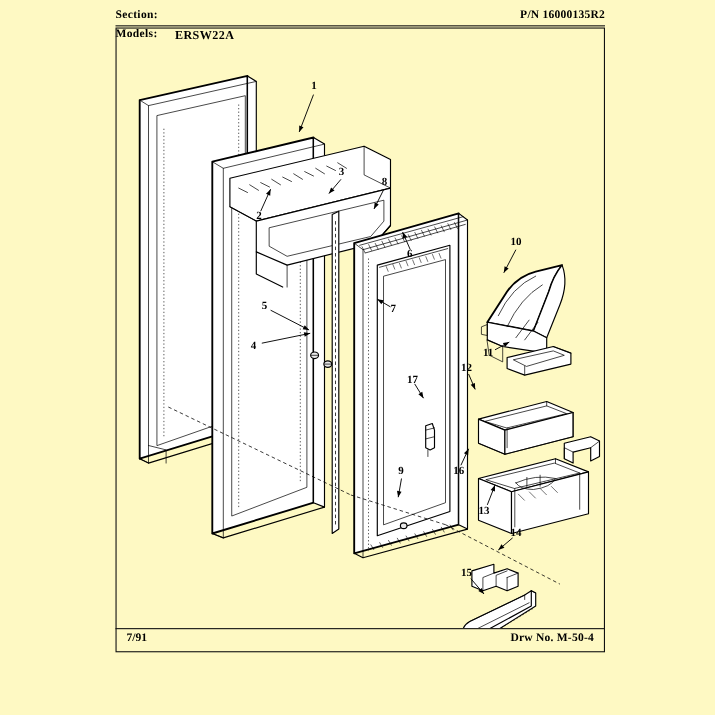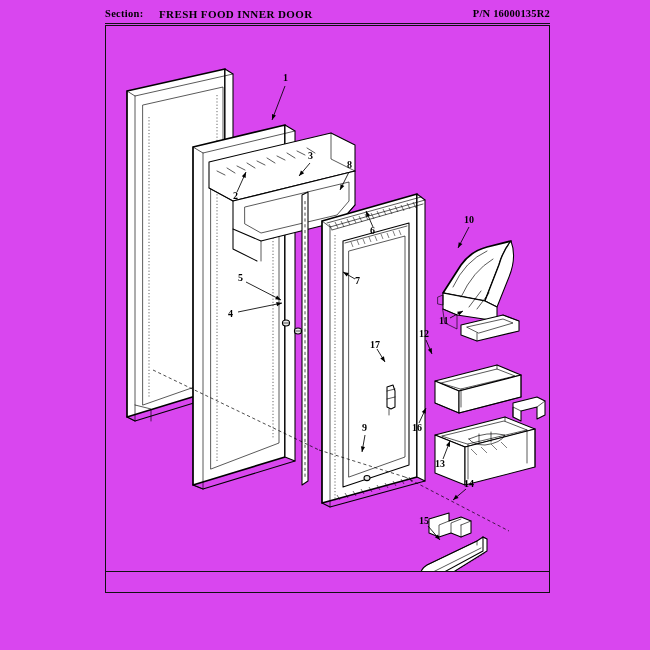--- a/index.html
+++ b/index.html
@@ -12,21 +12,21 @@
     height: 650px;
     font-family: "Liberation Serif", serif;
     color: #000000;
     overflow: hidden;
   }
 
   #page {
     position: relative;
     width: 650px;
     height: 650px;
-    background: #d946ef;
+    background: #fef9c3;
   }
 
   
   .hdr-row {
     position: absolute;
     left: 105px;
     width: 445px;
     height: 17px;
     font-size: 11px;
     font-weight: bold;
@@ -140,25 +140,28 @@
     fill: #000;
   }
 </style>
 </head>
 <body>
 
 <div id="page">
 
   <div class="hdr-row" id="hdr-section">
     <span class="hdr-label">Section:</span>
-    <span class="hdr-value">FRESH FOOD INNER DOOR</span>
     <span class="hdr-pn">P/N 16000135R2</span>
   </div>
   <div id="hdr-rule"></div>
 
+  <div class="hdr-row" id="hdr-models">
+    <span class="hdr-label">Models:</span>
+    <span class="hdr-value">ERSW22A</span>
+  </div>
 
   <div id="frame"></div>
 
   <div id="drawing">
   <svg width="445" height="546" viewBox="0 0 445 546" xmlns="http://www.w3.org/2000/svg">
 
     <g>
 
       <path class="ln-th fillw" d="M 22 66 L 120 44 L 120 362 L 22 392 Z"></path>
 
@@ -447,14 +450,18 @@
           <text x="307" y="406" class="calltxt">16</text>
           <path d="M 272 324 L 280 337" class="lead"></path>
           <path d="M 280 337 L 275.3289816937666 333.4164838520201 L 278.9059466239257 331.21527466422987 Z" fill="#000"></path>
           <text x="265" y="323" class="calltxt">17</text>
         </g>
 
   </svg>
   </div>
 
   <div id="footer-rule"></div>
+  <div id="footer">
+    <span id="footer-date">7/91</span>
+    <span id="footer-drw">Drw No. M-50-4</span>
+  </div>
 
 </div>
 
 </body></html>

